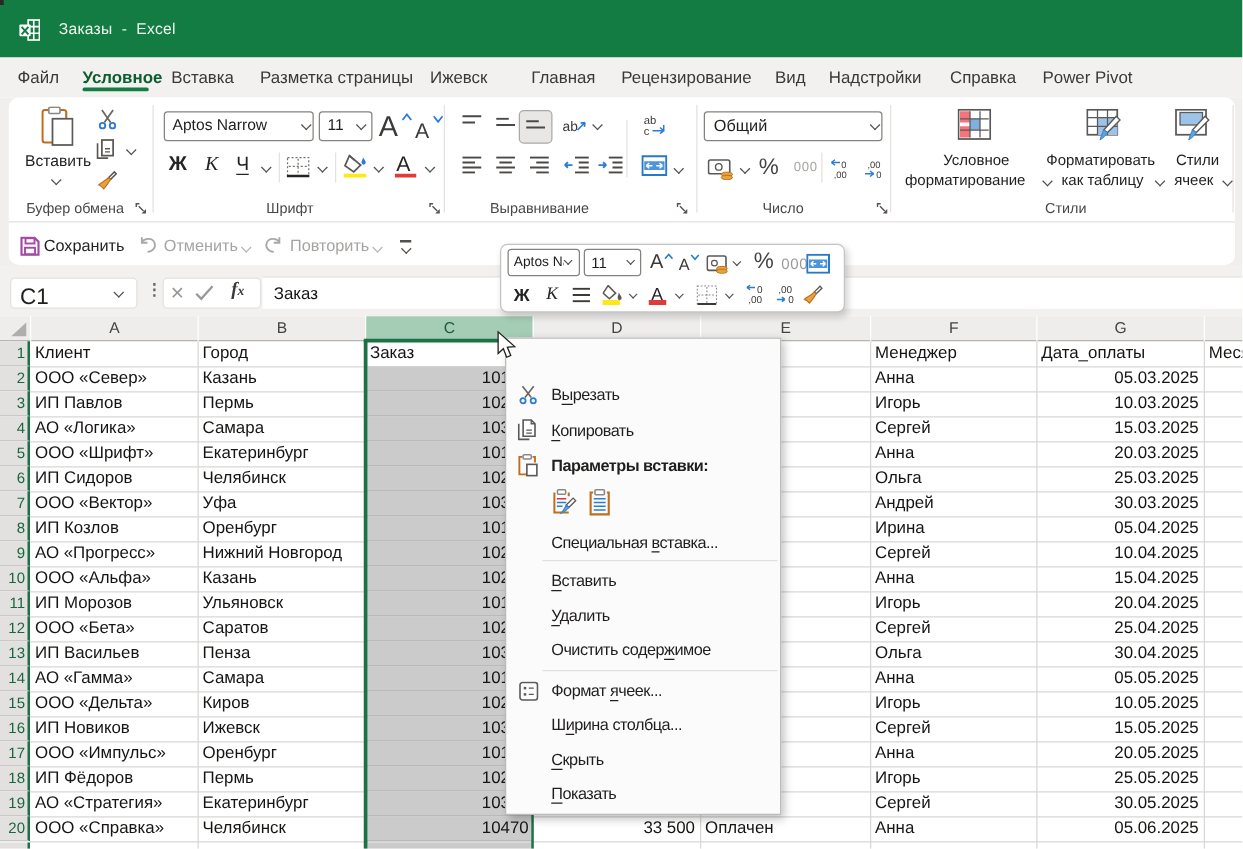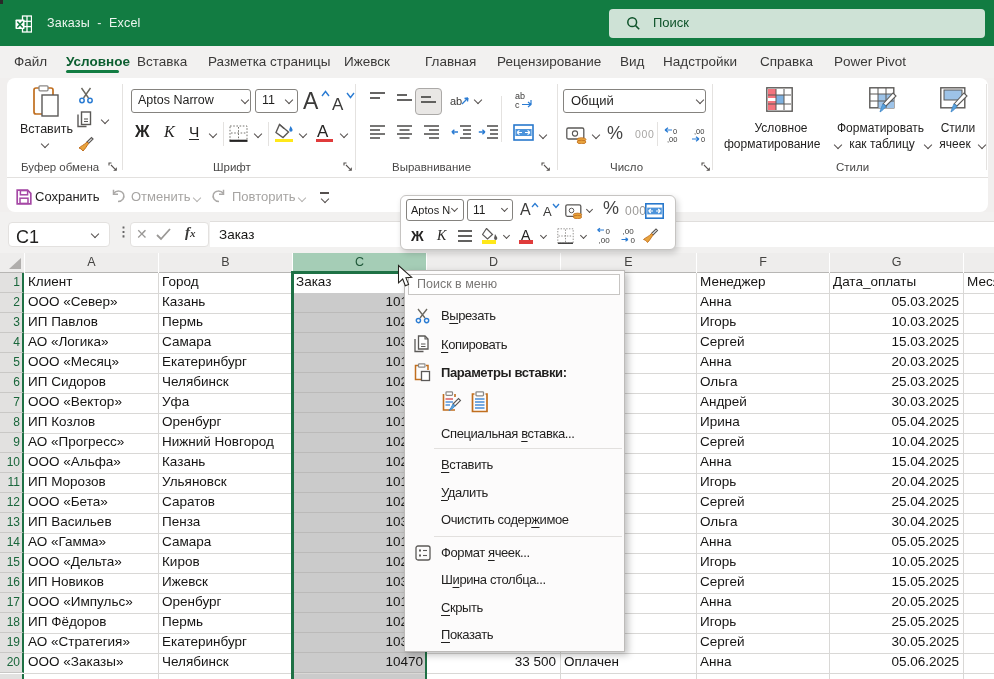--- a/index.html
+++ b/index.html
@@ -57,27 +57,20 @@
     <g stroke="#fff" stroke-width="1.3" fill="none">
       <rect x="7.5" y="1" width="9" height="16"></rect>
       <line x1="7.5" y1="6.3" x2="16.5" y2="6.3"></line>
       <line x1="7.5" y1="11.6" x2="16.5" y2="11.6"></line>
       <line x1="12" y1="1" x2="12" y2="17"></line>
     </g>
     <rect x="0.5" y="4.5" width="9" height="9.5" rx="0.8" fill="#fff"></rect>
     <path d="M2.3 6.5 L7.7 12.5 M7.7 6.5 L2.3 12.5" stroke="#127C42" stroke-width="1.6"></path>
   </svg>
   <div class="abs" id="title-text">Заказы&nbsp; -&nbsp; Excel</div>
-  <div class="abs" id="searchpill">
-    <svg style="position:absolute;left:17px;top:7px" width="15" height="15" viewBox="0 0 15 15">
-      <circle cx="6.2" cy="6.2" r="4.4" fill="none" stroke="#0D5229" stroke-width="1.5"></circle>
-      <line x1="9.6" y1="9.6" x2="13.2" y2="13.2" stroke="#0D5229" stroke-width="1.5"></line>
-    </svg>
-    <span>Поиск</span>
-  </div>
   <div class="abs" id="tabrow"></div>
   <div class="tab" style="left:14px">Файл</div>
   <div class="tab" style="left:66px;font-weight:bold;color:#0C5E30">Условное</div>
   <div class="tab" style="left:137px">Вставка</div>
   <div class="tab" style="left:208px">Разметка страницы</div>
   <div class="tab" style="left:344px">Ижевск</div>
   <div class="tab" style="left:425px">Главная</div>
   <div class="tab" style="left:497px">Рецензирование</div>
   <div class="tab" style="left:620px">Вид</div>
   <div class="tab" style="left:663px">Надстройки</div>
@@ -395,21 +388,21 @@
         <div class="hline" style="top:353px"></div>
         <div class="abs" style="left:293.5px;top:333px;width:131px;height:20px;background:#CBCBCB;border-bottom:1px solid #BBBAB9;box-sizing:border-box"></div>
         <div class="cell" style="left:28px;top:334px;width:126px">АО «Логика»</div>
         <div class="cell" style="left:162px;top:334px;width:127px">Самара</div>
         <div class="cell num" style="left:296px;top:334px;width:127px">10310</div>
         <div class="cell" style="left:700px;top:334px;width:126px">Сергей</div>
         <div class="cell num" style="left:833px;top:334px;width:126px">15.03.2025</div>
         <div class="rowhead" style="top:353px;height:19px;line-height:19px;border-bottom:1px solid #C9C8C6">5</div>
         <div class="hline" style="top:373px"></div>
         <div class="abs" style="left:293.5px;top:353px;width:131px;height:20px;background:#CBCBCB;border-bottom:1px solid #BBBAB9;box-sizing:border-box"></div>
-        <div class="cell" style="left:28px;top:354px;width:126px">ООО «Месяц»</div>
+        <div class="cell" style="left:28px;top:354px;width:126px">ООО «Шрифт»</div>
         <div class="cell" style="left:162px;top:354px;width:127px">Екатеринбург</div>
         <div class="cell num" style="left:296px;top:354px;width:127px">10180</div>
         <div class="cell" style="left:700px;top:354px;width:126px">Анна</div>
         <div class="cell num" style="left:833px;top:354px;width:126px">20.03.2025</div>
         <div class="rowhead" style="top:373px;height:19px;line-height:19px;border-bottom:1px solid #C9C8C6">6</div>
         <div class="hline" style="top:393px"></div>
         <div class="abs" style="left:293.5px;top:373px;width:131px;height:20px;background:#CBCBCB;border-bottom:1px solid #BBBAB9;box-sizing:border-box"></div>
         <div class="cell" style="left:28px;top:374px;width:126px">ИП Сидоров</div>
         <div class="cell" style="left:162px;top:374px;width:127px">Челябинск</div>
         <div class="cell num" style="left:296px;top:374px;width:127px">10260</div>
@@ -515,21 +508,21 @@
         <div class="hline" style="top:653px"></div>
         <div class="abs" style="left:293.5px;top:633px;width:131px;height:20px;background:#CBCBCB;border-bottom:1px solid #BBBAB9;box-sizing:border-box"></div>
         <div class="cell" style="left:28px;top:634px;width:126px">АО «Стратегия»</div>
         <div class="cell" style="left:162px;top:634px;width:127px">Екатеринбург</div>
         <div class="cell num" style="left:296px;top:634px;width:127px">10330</div>
         <div class="cell" style="left:700px;top:634px;width:126px">Сергей</div>
         <div class="cell num" style="left:833px;top:634px;width:126px">30.05.2025</div>
         <div class="rowhead" style="top:653px;height:19px;line-height:19px;border-bottom:1px solid #C9C8C6">20</div>
         <div class="hline" style="top:673px"></div>
         <div class="abs" style="left:293.5px;top:653px;width:131px;height:20px;background:#CBCBCB;border-bottom:1px solid #BBBAB9;box-sizing:border-box"></div>
-        <div class="cell" style="left:28px;top:654px;width:126px">ООО «Заказы»</div>
+        <div class="cell" style="left:28px;top:654px;width:126px">ООО «Справка»</div>
         <div class="cell" style="left:162px;top:654px;width:127px">Челябинск</div>
         <div class="cell num" style="left:296px;top:654px;width:127px">10470</div>
         <div class="cell" style="left:700px;top:654px;width:126px">Анна</div>
         <div class="cell num" style="left:833px;top:654px;width:126px">05.06.2025</div>
         <div class="cell num" style="left:430px;top:654px;width:126px">33 500</div>
         <div class="cell" style="left:564px;top:654px;width:128px">Оплачен</div>
         <div class="rowhead" style="top:674px;height:5px"></div>
         <div class="abs" style="left:293.5px;top:674px;width:131px;height:5px;background:#CBCBCB"></div>
       </div>
 
@@ -604,23 +597,20 @@
       <path d="M1.5 12.5 L8 12.5 M8 12.5 L5.5 10.7 M8 12.5 L5.5 14.3" stroke="#2B7CD3" stroke-width="1.2" fill="none"></path>
       <text x="10.5" y="15.5" font-size="8" fill="#3B3A39" font-family="Liberation Sans">0</text>
     </svg>
     <svg class="abs" style="left:641px;top:226px" width="19" height="19" viewBox="0 0 19 19">
       <path d="M10.5 7.5 L15 3 L16.5 4.5 L12 9 Z" fill="#fff" stroke="#5B5957" stroke-width="1.1"></path>
       <path d="M2.5 13.5 C4.5 11.5 8 10.5 10.5 7.5 L12 9 C10 12 8.5 14.5 6.5 16.5 C5 14.5 4 14 2.5 13.5 Z" fill="#E8A33D" stroke="#C06E1E" stroke-width="0.9"></path>
     </svg>
   </div>
   <div id="cmenu-content">
     <div class="abs" id="cmenu">
-      <div id="msearch">
-          <span>Поиск в меню</span>
-        </div>
       <svg class="micon" style="left:10px;top:37px" width="15" height="16" viewBox="0 0 15 16">
         <path d="M3 1 L10 10 M12 1 L5 10" stroke="#69675F" stroke-width="1.3"></path>
         <circle cx="3.4" cy="12.6" r="2.1" fill="none" stroke="#2B7CD3" stroke-width="1.4"></circle>
         <circle cx="11.6" cy="12.6" r="2.1" fill="none" stroke="#2B7CD3" stroke-width="1.4"></circle>
       </svg>
       <div class="mitem" style="top:37px">В<u>ы</u>резать</div>
       <svg class="micon" style="left:9px;top:64px" width="17" height="18" viewBox="0 0 17 18">
         <path d="M1 4 L1 16.5 L9.5 16.5" fill="none" stroke="#5B5957" stroke-width="1.3"></path>
         <path d="M4.5 1 L11 1 L14 4 L14 14 L4.5 14 Z" fill="#fff" stroke="#5B5957" stroke-width="1.3"></path>
         <path d="M11 1 L11 4 L14 4" fill="none" stroke="#5B5957" stroke-width="1.1"></path>

